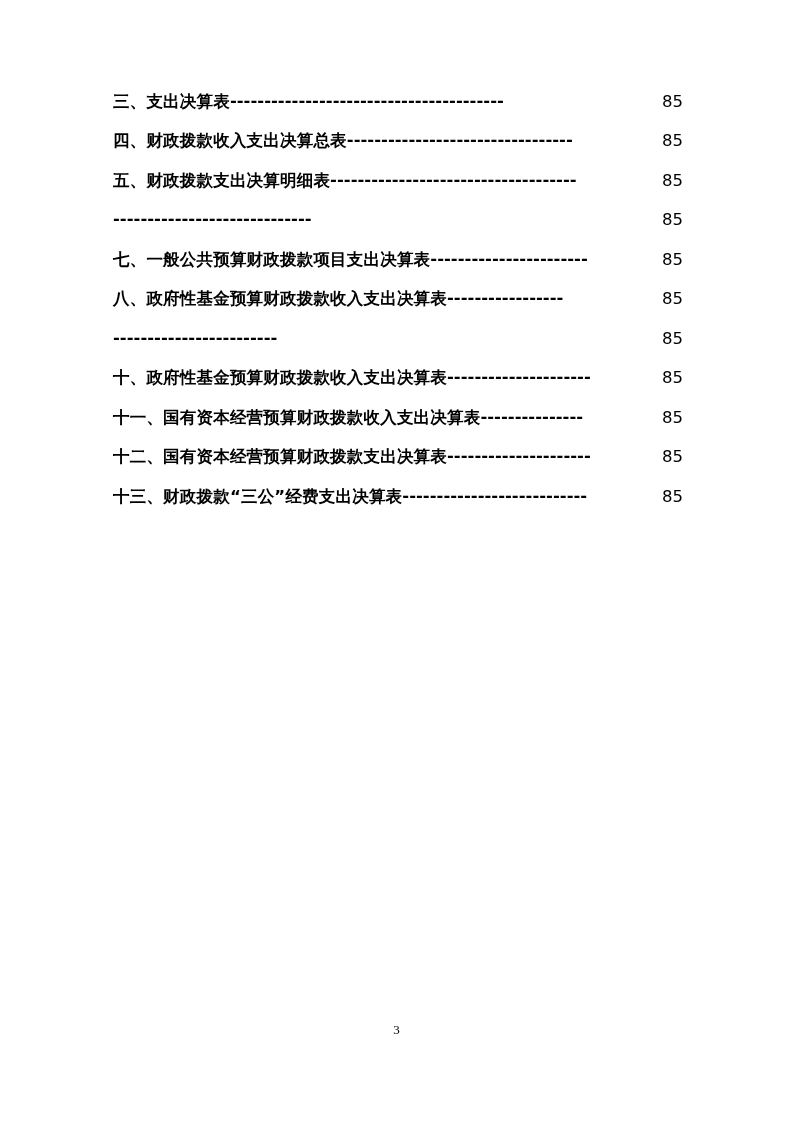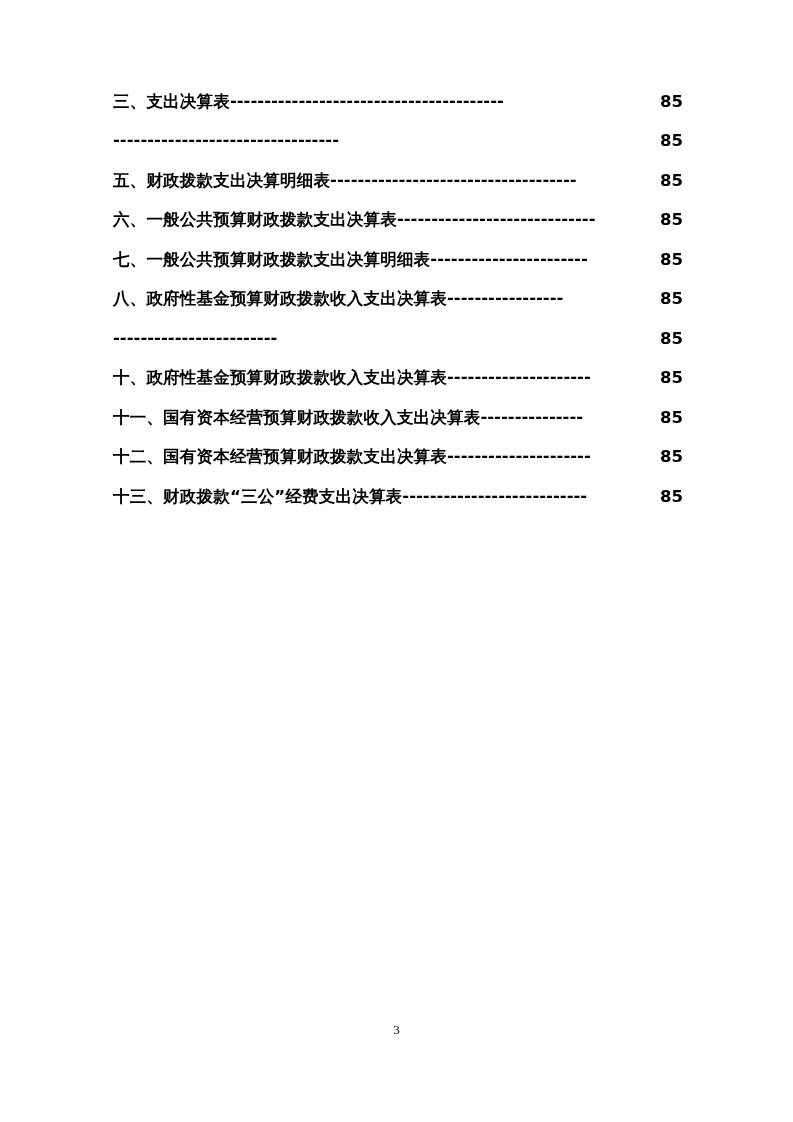--- a/index.html
+++ b/index.html
@@ -51,21 +51,21 @@
     font-size: 16.5px;
     letter-spacing: 0px;
     color: #000;
     margin: 0 0px;
     position: relative;
     top: -1px;
   }
   .toc-page {
     flex: 0 0 auto;
     font-size: 16.5px;
-    font-weight: bold;
+    font-weight: normal;
     padding-left: 1px;
   }
   .gap-small .toc-leader { padding-left: 0px; }
   .page-number {
     position: absolute;
     left: 0;
     top: 1022px;
     width: 793px;
     text-align: center;
     font-size: 13px;
@@ -80,38 +80,38 @@
 
   <div class="toc">
 
     <div class="toc-entry">
       <span class="toc-title">三、支出决算表</span>
       <span class="toc-leader">----------------------------------------</span>
       <span class="toc-page">85</span>
     </div>
 
     <div class="toc-entry">
+      <span class="toc-title">四、财政拨款收入支出决算总表</span>
       <span class="toc-leader">---------------------------------</span>
       <span class="toc-page">85</span>
     </div>
 
     <div class="toc-entry">
       <span class="toc-title">五、财政拨款支出决算明细表</span>
       <span class="toc-leader">------------------------------------</span>
       <span class="toc-page">85</span>
     </div>
 
     <div class="toc-entry">
-      <span class="toc-title">六、一般公共预算财政拨款支出决算表</span>
       <span class="toc-leader">-----------------------------</span>
       <span class="toc-page">85</span>
     </div>
 
     <div class="toc-entry gap-small">
-      <span class="toc-title">七、一般公共预算财政拨款支出决算明细表</span>
+      <span class="toc-title">七、一般公共预算财政拨款项目支出决算表</span>
       <span class="toc-leader">-----------------------</span>
       <span class="toc-page">85</span>
     </div>
 
     <div class="toc-entry gap-small">
       <span class="toc-title">八、政府性基金预算财政拨款收入支出决算表</span>
       <span class="toc-leader">-----------------</span>
       <span class="toc-page">85</span>
     </div>
 

